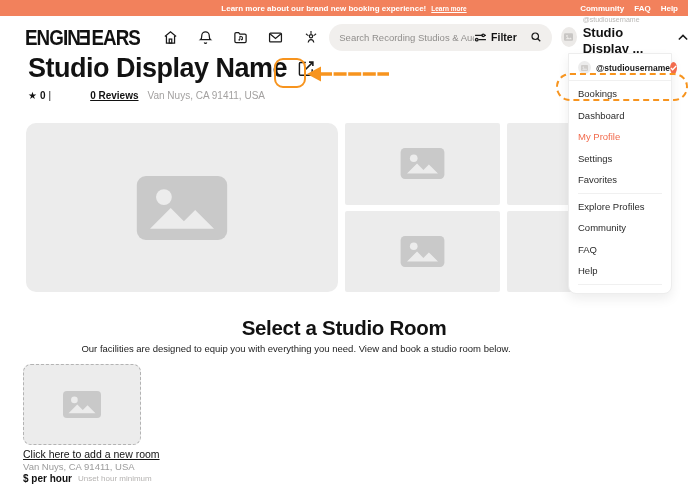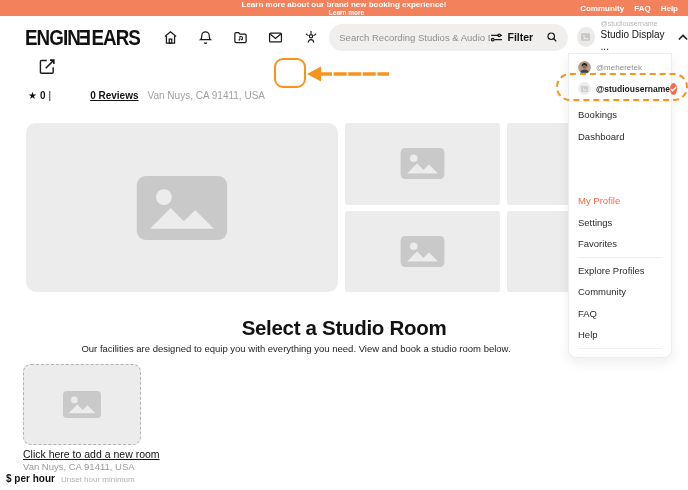--- a/index.html
+++ b/index.html
@@ -4,21 +4,21 @@
 <style>
   * { margin:0; padding:0; box-sizing:border-box; }
   html,body { width:688px; height:490px; }
   body {
     position:relative; overflow:hidden; background:#ffffff;
     font-family:"Liberation Sans", sans-serif; color:#121212;
   }
   
   .banner {
     position:absolute; top:0; left:0; width:688px; height:16px;
-    background:#F2815C; display:flex; align-items:center; justify-content:center;flex-direction:column;
+    background:#F2815C; display:flex; align-items:center; justify-content:center;
   }
   .banner-msg { color:#fff; font-size:8px; font-weight:bold; }
   .banner-link { color:#fff; font-size:6.5px; font-weight:bold; text-decoration:underline; margin-left:5px; cursor:pointer; }
   .banner-links { position:absolute; right:10px; top:0; height:16px; display:flex; align-items:center; gap:10px; }
   .banner-links span { color:#fff; font-size:8px; font-weight:bold; cursor:pointer; }
   
   .header {
     position:absolute; top:16px; left:0; width:688px; height:42px;
     background:#fff; display:flex; align-items:center; padding-left:25px;
   }
@@ -38,21 +38,21 @@
   .filter-group { display:flex; align-items:center; gap:4px; cursor:pointer; }
   .filter-label { font-size:10.5px; font-weight:bold; }
   .pill-search-icon { margin-left:13px; cursor:pointer; display:flex; }
   .user-block { margin-left:9px; display:flex; align-items:center; cursor:pointer; }
   .user-avatar {
     width:20px; height:20px; border-radius:50%; background:#ECEAE8;
     display:flex; align-items:center; justify-content:center;
   }
   .user-texts { margin-left:6px; line-height:1.25; }
   .user-handle { font-size:7px; color:#B9B7B5; }
-  .user-name { font-size:10px; font-weight:normal; color:#121212; }
+  .user-name { font-size:13px; font-weight:bold; color:#121212; }
   .chevron { margin-left:12px; display:flex; }
   
   .title-row { position:absolute; top:53px; left:28px; display:flex; align-items:center; }
   .page-title { font-size:27px; font-weight:800; letter-spacing:-.5px; white-space:nowrap; }
   .edit-btn { margin-left:6px; width:26px; height:26px; display:flex; align-items:center; justify-content:center; cursor:pointer; background:none; border:none; }
   .rating-row { position:absolute; top:90px; left:28px; display:flex; align-items:center; font-size:10px; }
   .star { font-size:10px; margin-right:3px; }
   .rating-val { font-weight:bold; }
   .rating-sep { margin:0 3px; color:#121212; }
   .reviews-link { font-weight:bold; text-decoration:underline; cursor:pointer;margin-left:36px; }
@@ -88,33 +88,33 @@
   .check-dot {
     width:12px; height:12px; border-radius:50%; background:#F26B4D;
     display:flex; align-items:center; justify-content:center;
   }
   .mini-avatar {
     width:13px; height:13px; border-radius:50%; background:#ECECEC; overflow:hidden;
     display:flex; align-items:center; justify-content:center; flex:none;
   }
   .panel-div { height:1px; background:#F0F0F0; margin:2px 0; }
   .menu-item { font-size:9.5px; color:#2B2B2B; padding:6px 9px; cursor:pointer; line-height:1; }
-  .menu-item.active { color:#F26B4D;margin-top:43px; }
+  .menu-item.active { color:#F26B4D; }
   .menu-group-div { height:1px; background:#F0F0F0; margin:2px 9px; }
   
   .rooms-heading { position:absolute; top:316px; left:0; width:688px; text-align:center; font-size:20.5px; font-weight:800; letter-spacing:-.3px; }
   .rooms-sub { position:absolute; top:343px; left:0; width:592px; text-align:center; font-size:9.5px; color:#1c1c1c; }
   .add-room-card {
     position:absolute; left:23px; top:364px; width:118px; height:81px;
     background:#ECECEC; border:1.5px dashed #B3B3B3; border-radius:8px;
     display:flex; align-items:center; justify-content:center; cursor:pointer;
   }
   .add-room-link { position:absolute; left:23px; top:448px; font-size:10.5px; font-weight:normal; text-decoration:underline; cursor:pointer; }
   .add-room-loc { position:absolute; left:23px; top:461px; font-size:9.5px; color:#9B9B9B; }
-  .price-row { position:absolute; left:6px; top:473px; display:flex; align-items:flex-end; }
+  .price-row { position:absolute; left:23px; top:473px; display:flex; align-items:center; }
   .price-main { font-size:10px; font-weight:bold; }
   .price-note { margin-left:6px; font-size:8px; color:#B5B3B1; }
 </style>
 </head>
 <body>
 
 <div class="banner">
   <span class="banner-msg">Learn more about our brand new booking experience!</span>
   <span class="banner-link">Learn more</span>
   <div class="banner-links">
@@ -190,20 +190,21 @@
     </div>
     <span class="chevron">
       <svg width="10" height="7" viewBox="0 0 12 8" fill="none" stroke="#1a1a1a" stroke-width="1.8">
           <path d="m1 6.5 5-5 5 5"></path>
         </svg>
     </span>
   </div>
 </div>
 
 <div class="title-row">
+  <h1 class="page-title">Studio Display Name</h1>
   <button class="edit-btn">
     <svg width="17" height="17" viewBox="0 0 24 24" fill="none" stroke="#1a1a1a" stroke-width="2">
         <path d="M20 13v7a1.5 1.5 0 0 1-1.5 1.5h-15A1.5 1.5 0 0 1 2 20V5a1.5 1.5 0 0 1 1.5-1.5H11"></path>
         <path d="M9.5 14.5 21 3M15.5 3H21v5.5" stroke-width="2.2"></path>
       </svg>
   </button>
 </div>
 
 <div class="rating-row">
   <span class="star">★</span>
@@ -243,32 +244,20 @@
         </svg>
     </div>
   </div>
   <div class="g-col">
     <div class="ph-box g-sm3"></div>
     <div class="ph-box g-sm3"></div>
   </div>
 </div>
 
 <div class="panel">
-  <div class="acct-row">
-    <span class="mini-avatar">
-      <svg width="13" height="13" viewBox="0 0 16 16">
-          <circle cx="8" cy="8" r="8" fill="#B59A83"></circle>
-          <path d="M8 2.6a3.4 3.4 0 0 0-3.4 3.6c0 .8.2 1.5.5 2.1-.5-2 .8-2.9 2.9-2.9s3.4.9 2.9 2.9c.3-.6.5-1.3.5-2.1A3.4 3.4 0 0 0 8 2.6z" fill="#2E2620"></path>
-          <circle cx="8" cy="7.2" r="2.3" fill="#8A6A52"></circle>
-          <path d="M2.5 14.6C3.2 11.8 5.4 10.6 8 10.6s4.8 1.2 5.5 4z" fill="#3A444E"></path>
-        </svg>
-    </span>
-    <span class="acct-name">@meheretek</span>
-    <span class="acct-right"><span class="radio-dot"></span></span>
-  </div>
   <div class="acct-row selected">
     <span class="mini-avatar">
       <svg width="7" height="6" viewBox="0 0 24 20">
           <rect width="24" height="20" rx="3" fill="#CFCDCB"></rect>
           <circle cx="8" cy="7" r="2.4" fill="#ECECEC"></circle>
           <path d="m4 16 6-6 4 4 3-3 3 3v2z" fill="#ECECEC"></path>
         </svg>
     </span>
     <span class="acct-name">@studiousername</span>
     <span class="acct-right check-dot">

